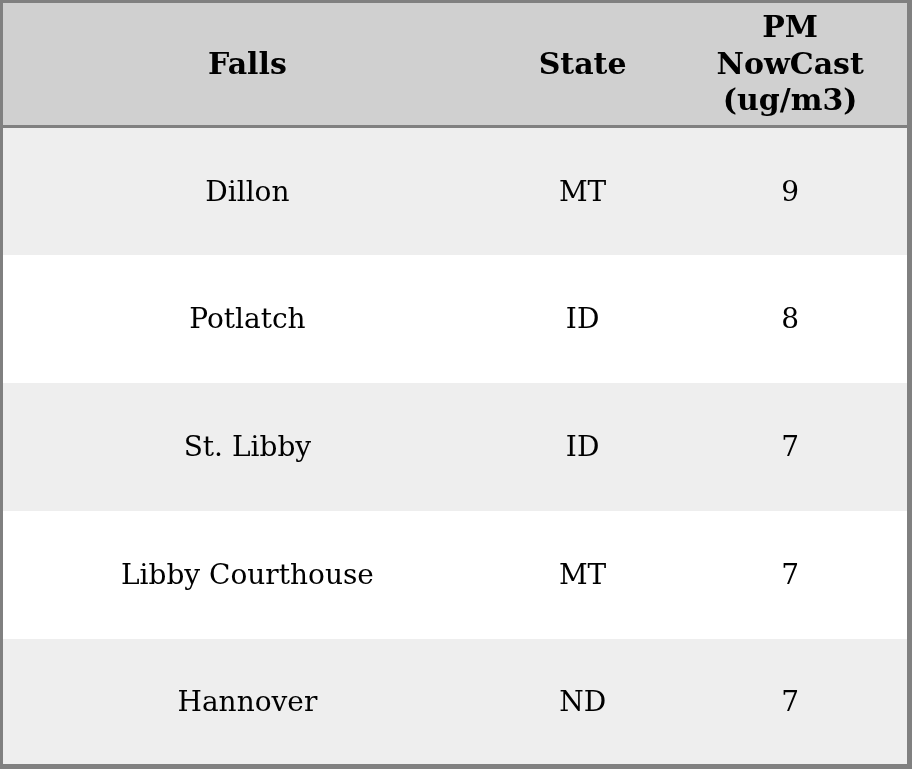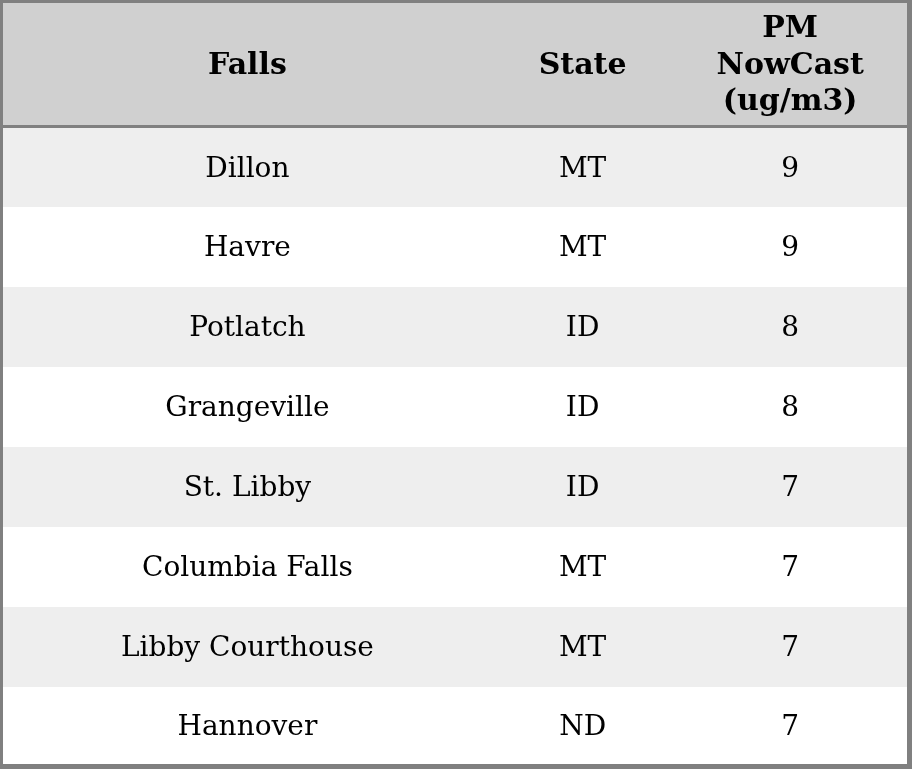--- a/index.html
+++ b/index.html
@@ -77,42 +77,27 @@
 (ug/m3)</th>
       </tr>
     </thead>
     <tbody>
         <tr>
           <td>Dillon</td>
           <td>MT</td>
           <td>9</td>
         </tr>
         <tr>
-          <td>Havre</td>
-          <td>MT</td>
-          <td>9</td>
-        </tr>
-        <tr>
           <td>Potlatch</td>
-          <td>ID</td>
-          <td>8</td>
-        </tr>
-        <tr>
-          <td>Grangeville</td>
           <td>ID</td>
           <td>8</td>
         </tr>
         <tr>
           <td>St. Libby</td>
           <td>ID</td>
-          <td>7</td>
-        </tr>
-        <tr>
-          <td>Columbia Falls</td>
-          <td>MT</td>
           <td>7</td>
         </tr>
         <tr>
           <td>Libby Courthouse</td>
           <td>MT</td>
           <td>7</td>
         </tr>
         <tr>
           <td>Hannover</td>
           <td>ND</td>

